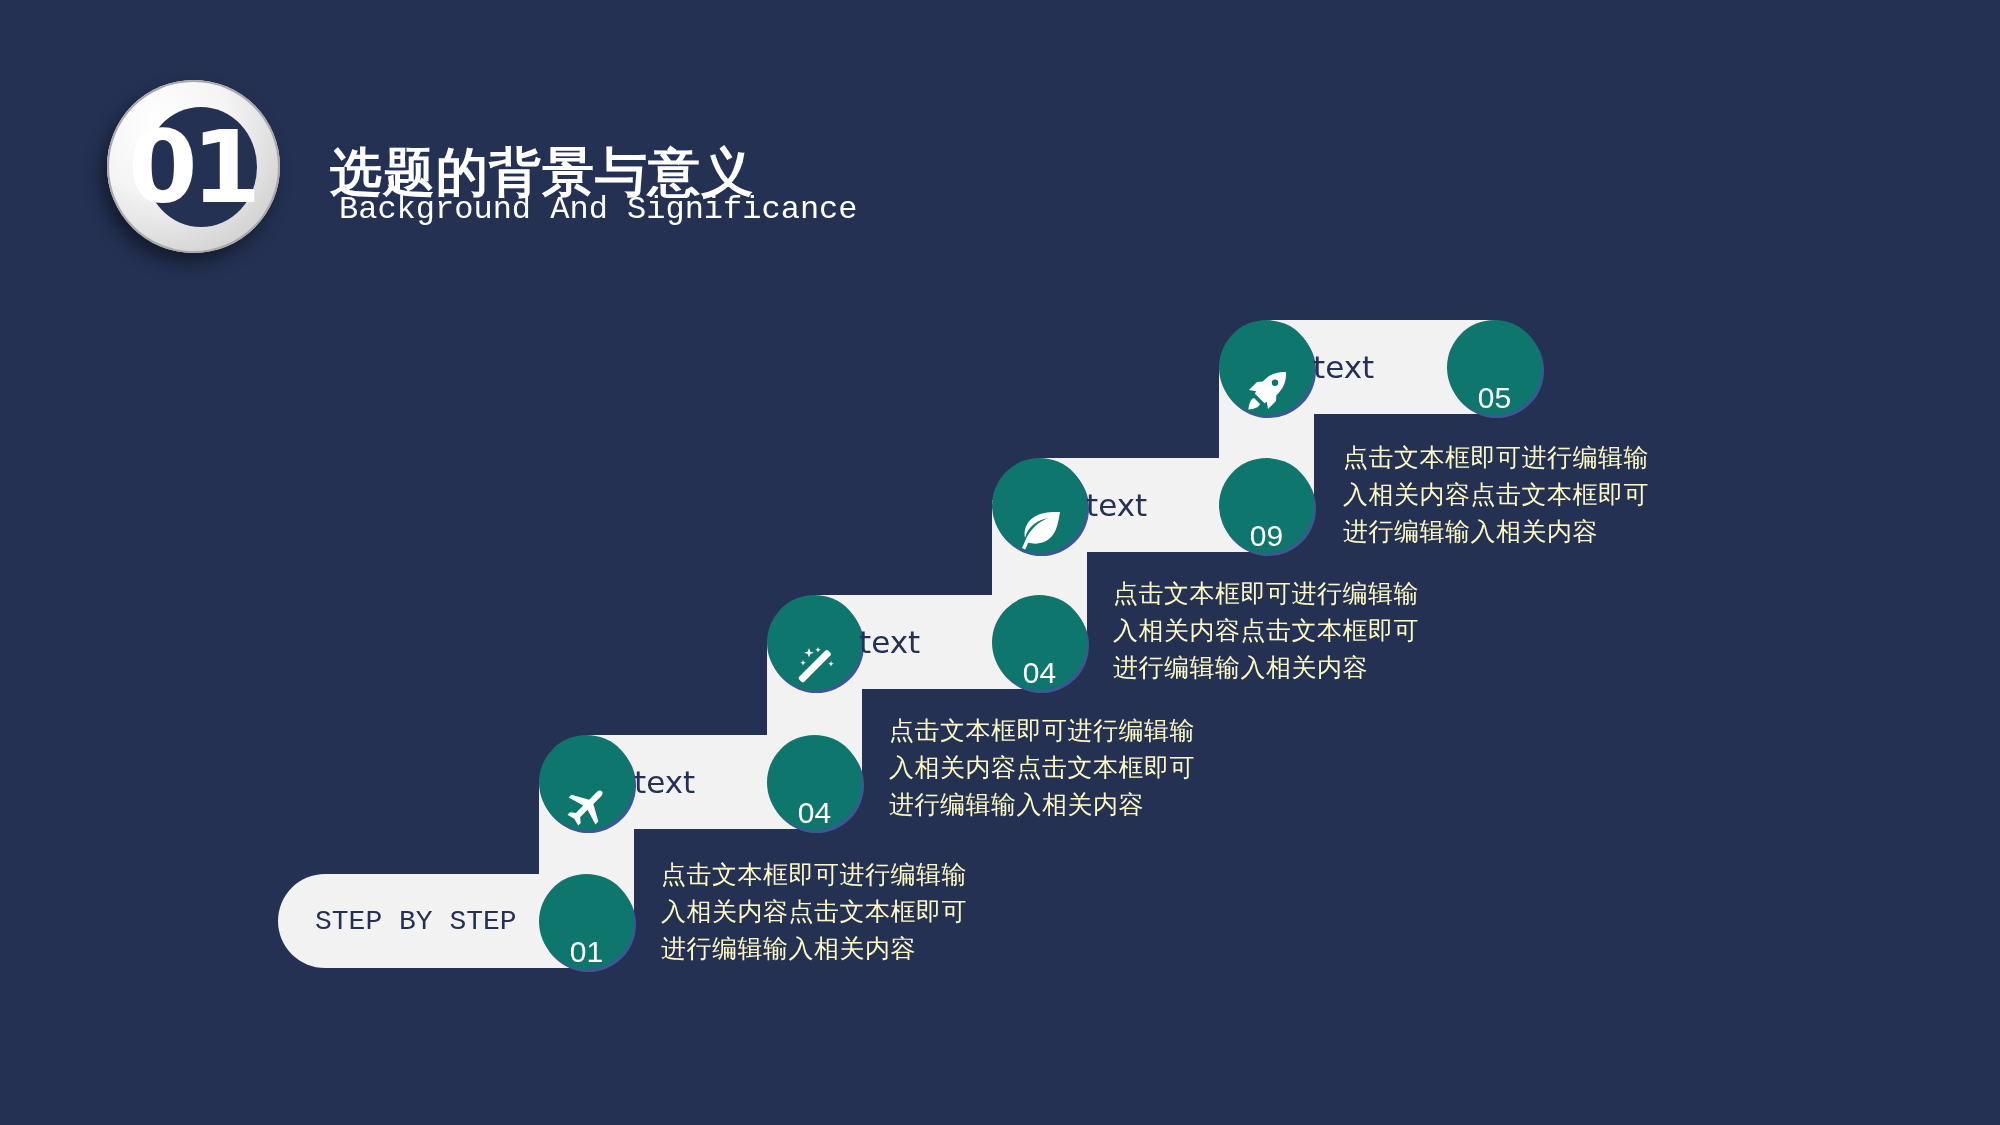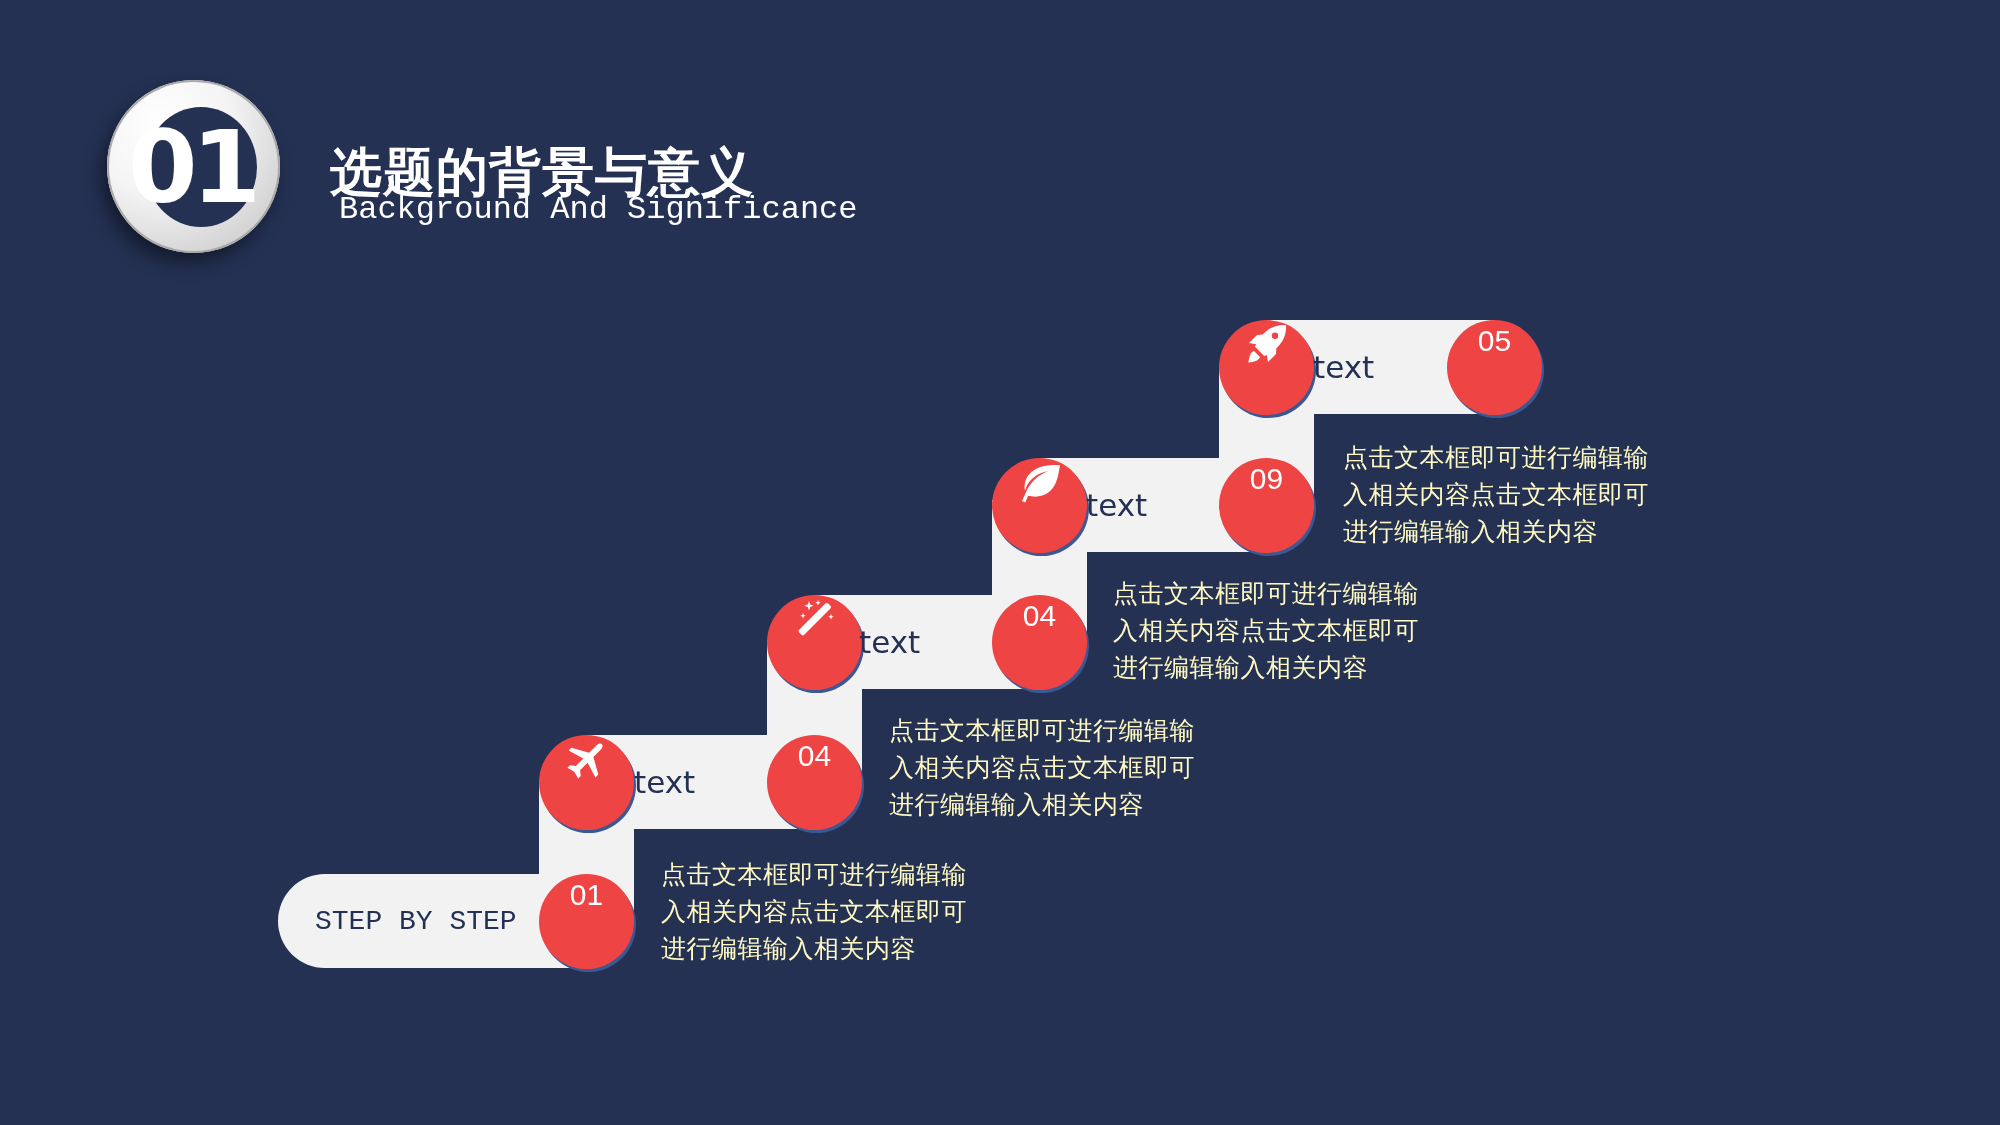--- a/index.html
+++ b/index.html
@@ -31,23 +31,23 @@
   }
   .subtitle {
     left: 339px; top: 190px; font-size: 32px; line-height: 40px; color: #ffffff;
     font-family: Liberation Mono, monospace;
   }
 
   
   .band { background: #f2f2f2; }
   .circle {
     width: 95px; height: 95px; border-radius: 50%;
-    background: #ef4444;
+    background: #0f766e;
     box-shadow: 2px 3px 0 0 #3b5892;
-    display: flex; align-items: flex-start; justify-content: center;
+    display: flex; align-items: flex-end; justify-content: center;
   }
   .circle .num {
     color: #ffffff; font-size: 30px; font-family: "Liberation Sans", sans-serif;
     margin-top: 4px;
   }
   .circle svg { width: 48px; height: 48px; }
   .label {
     color: #243153; font-size: 31px; line-height: 40px; font-family: "DejaVu Sans", sans-serif;
     width: 133px; text-align: left;
   }

